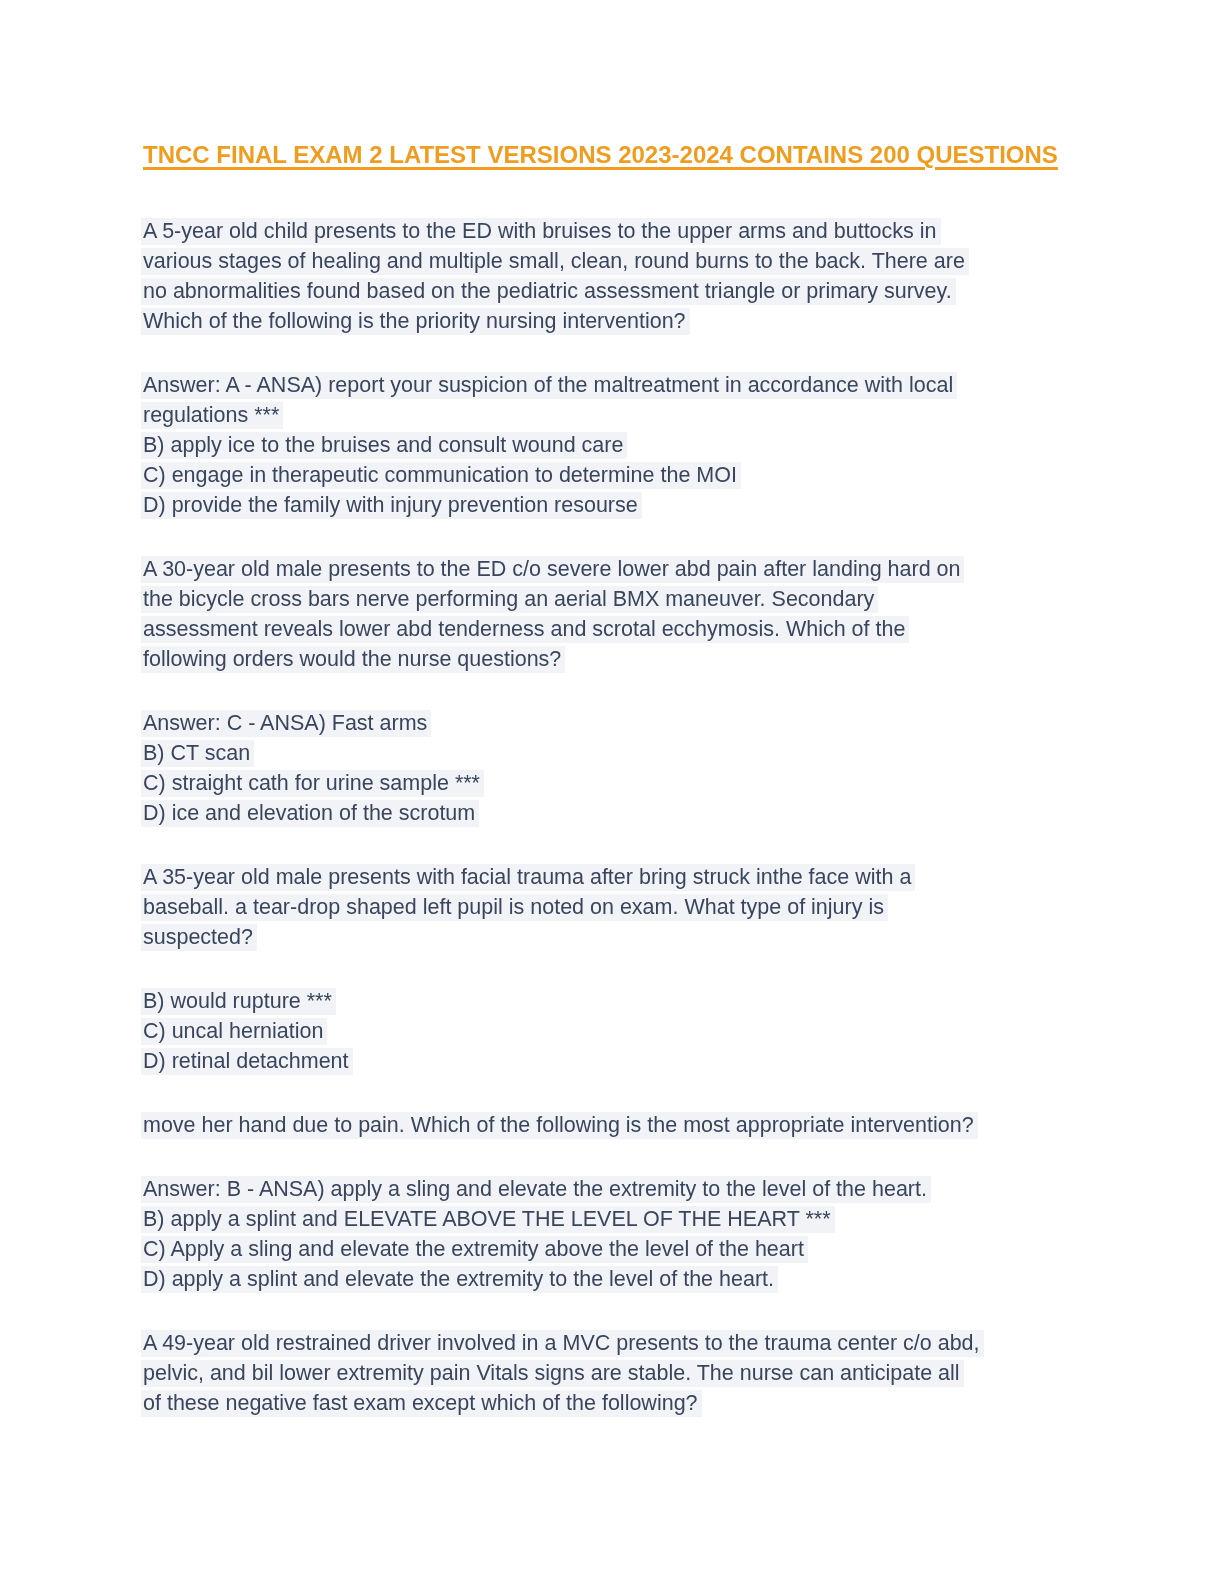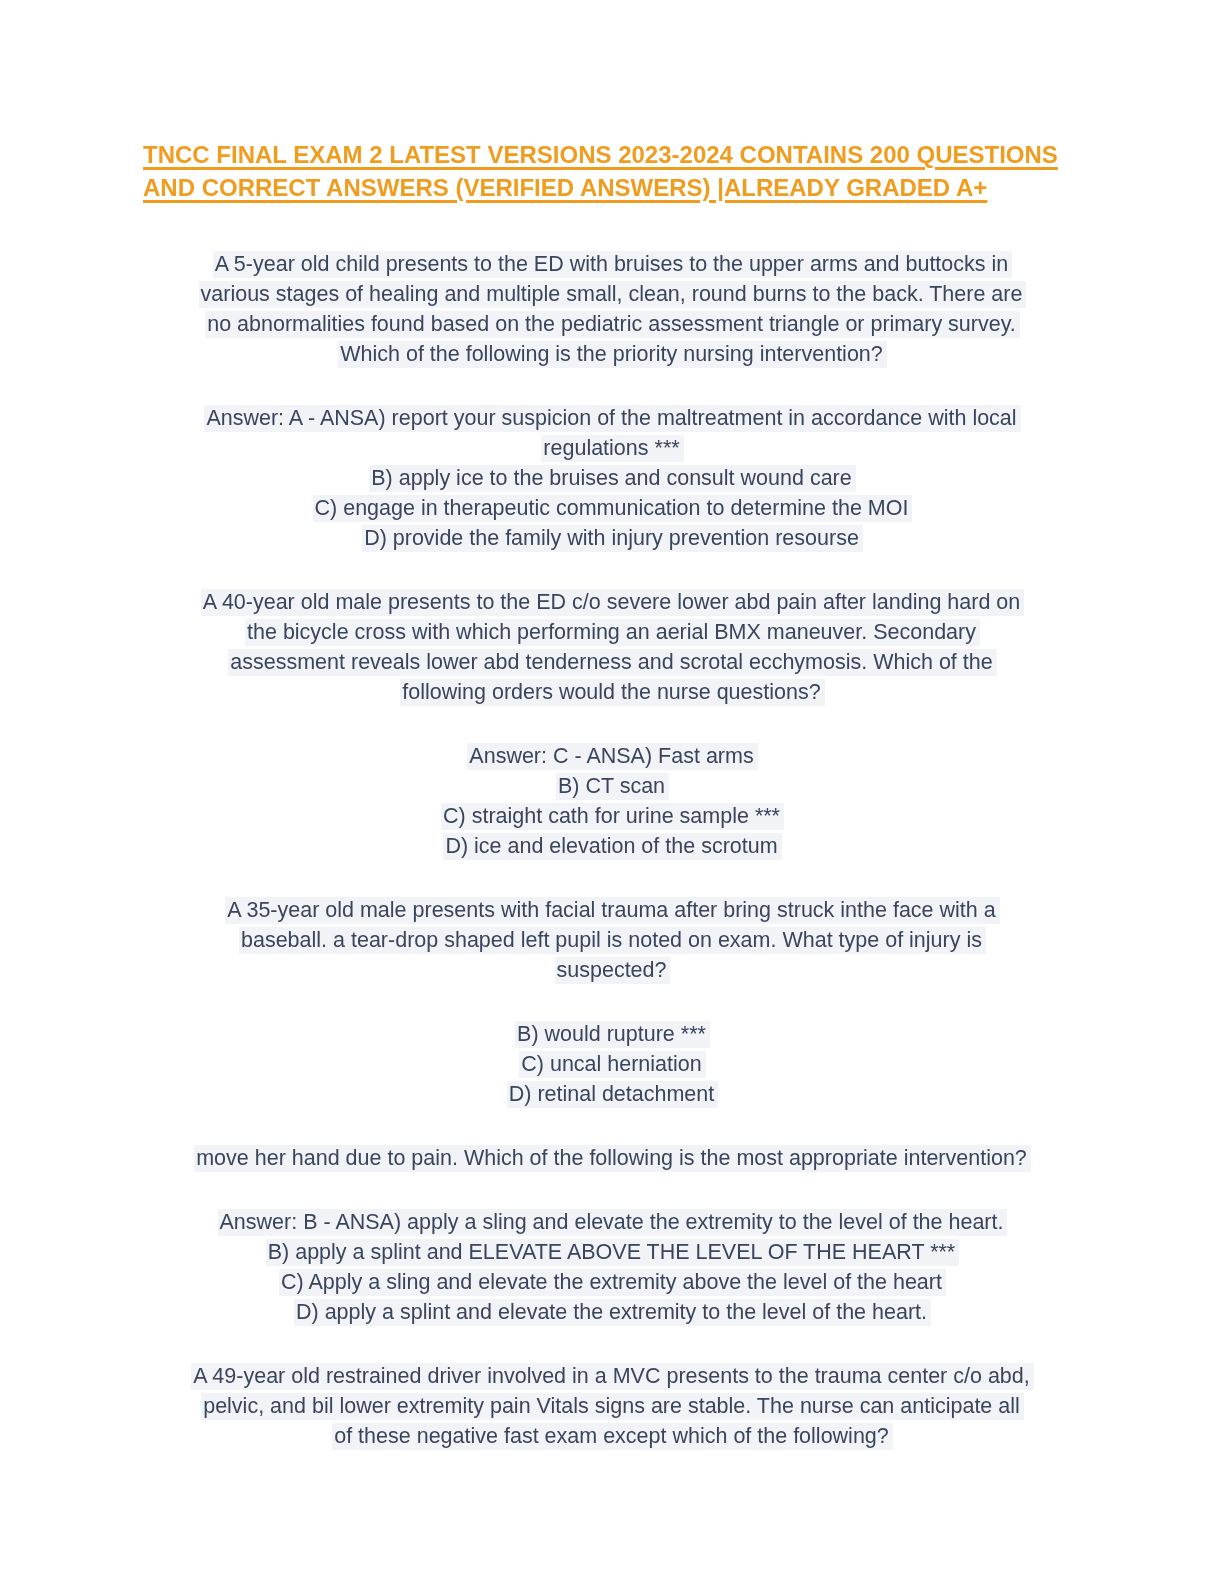--- a/index.html
+++ b/index.html
@@ -35,60 +35,58 @@
   .doc-title .title-line {
     display: block;
   }
   .doc-title .title-line > span {
     text-decoration: underline;
     text-decoration-thickness: 3px;
     text-underline-offset: 4px;
   }
   .para {
     margin-bottom: 34px;
-    text-align: center;
   }
   .line-row {
     display: block;
     line-height: 28px;
     white-space: nowrap;
   }
   .hl {
     background: var(--highlight);
     color: var(--body-text);
     font-size: 21.5px;
     padding: 1px 4px 2px 2px;
     margin-left: -2px;
   }
 </style>
 </head>
 <body>
 
 <div class="page">
   <h1 class="doc-title">
     <span class="title-line"><span>TNCC FINAL EXAM 2 LATEST VERSIONS 2023-2024 CONTAINS 200 QUESTIONS</span></span>
-    <span class="title-line"><span>AND CORRECT ANSWERS (VERIFIED ANSWERS) |ALREADY GRADED A+</span></span>
   </h1>
   <div id="blocks-container">
       <p class="para">
         <span class="line-row"><span class="hl">A 5-year old child presents to the ED with bruises to the upper arms and buttocks in</span></span>
         <span class="line-row"><span class="hl">various stages of healing and multiple small, clean, round burns to the back. There are</span></span>
         <span class="line-row"><span class="hl">no abnormalities found based on the pediatric assessment triangle or primary survey.</span></span>
         <span class="line-row"><span class="hl">Which of the following is the priority nursing intervention?</span></span>
       </p>
       <p class="para">
         <span class="line-row"><span class="hl">Answer: A - ANSA) report your suspicion of the maltreatment in accordance with local</span></span>
         <span class="line-row"><span class="hl">regulations ***</span></span>
         <span class="line-row"><span class="hl">B) apply ice to the bruises and consult wound care</span></span>
         <span class="line-row"><span class="hl">C) engage in therapeutic communication to determine the MOI</span></span>
         <span class="line-row"><span class="hl">D) provide the family with injury prevention resourse</span></span>
       </p>
       <p class="para">
-        <span class="line-row"><span class="hl">A 40-year old male presents to the ED c/o severe lower abd pain after landing hard on</span></span>
-        <span class="line-row"><span class="hl">the bicycle cross with which performing an aerial BMX maneuver. Secondary</span></span>
+        <span class="line-row"><span class="hl">A 30-year old male presents to the ED c/o severe lower abd pain after landing hard on</span></span>
+        <span class="line-row"><span class="hl">the bicycle cross bars nerve performing an aerial BMX maneuver. Secondary</span></span>
         <span class="line-row"><span class="hl">assessment reveals lower abd tenderness and scrotal ecchymosis. Which of the</span></span>
         <span class="line-row"><span class="hl">following orders would the nurse questions?</span></span>
       </p>
       <p class="para">
         <span class="line-row"><span class="hl">Answer: C - ANSA) Fast arms</span></span>
         <span class="line-row"><span class="hl">B) CT scan</span></span>
         <span class="line-row"><span class="hl">C) straight cath for urine sample ***</span></span>
         <span class="line-row"><span class="hl">D) ice and elevation of the scrotum</span></span>
       </p>
       <p class="para">

